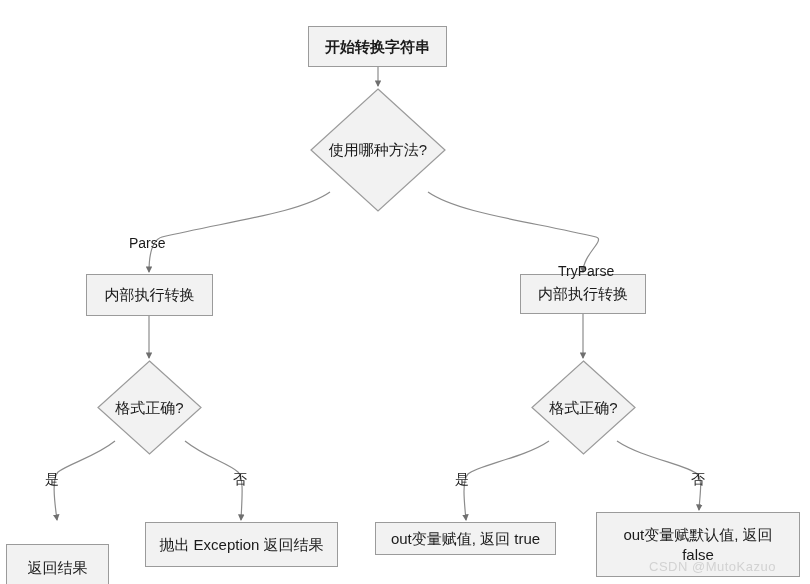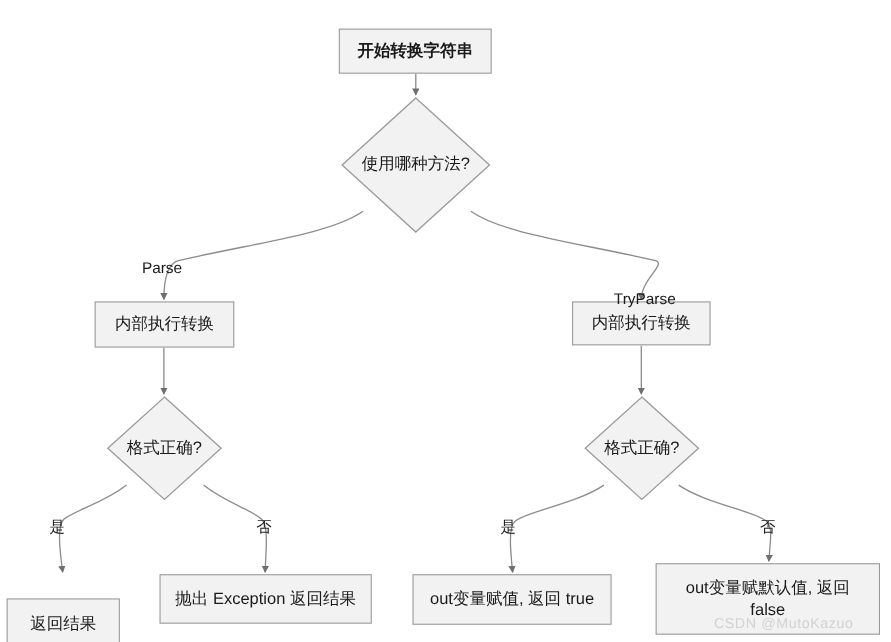--- a/index.html
+++ b/index.html
@@ -133,21 +133,21 @@
   </div>
 
   <div class="node" style="left:6px; top:544px; width:103px; height:47px;justify-content:center;">
     <span class="label">返回结果</span>
   </div>
 
   <div class="node" style="left:145px; top:522px; width:193px; height:45px;">
     <span class="label">抛出 Exception 返回结果</span>
   </div>
 
-  <div class="node" style="left:375px; top:522px; width:181px; height:46px;">
+  <div class="node" style="left:375px; top:522px; width:181px; height:33px;">
     <span class="label">out变量赋值, 返回 true</span>
   </div>
 
   <div class="node" style="left:596px; top:512px; width:204px; height:65px; padding:0 16px;">
     <span class="label">out变量赋默认值, 返回 false</span>
   </div>
 
   <div class="edge-label" style="left:129px; top:235px;">
     <span>Parse</span>
   </div>

